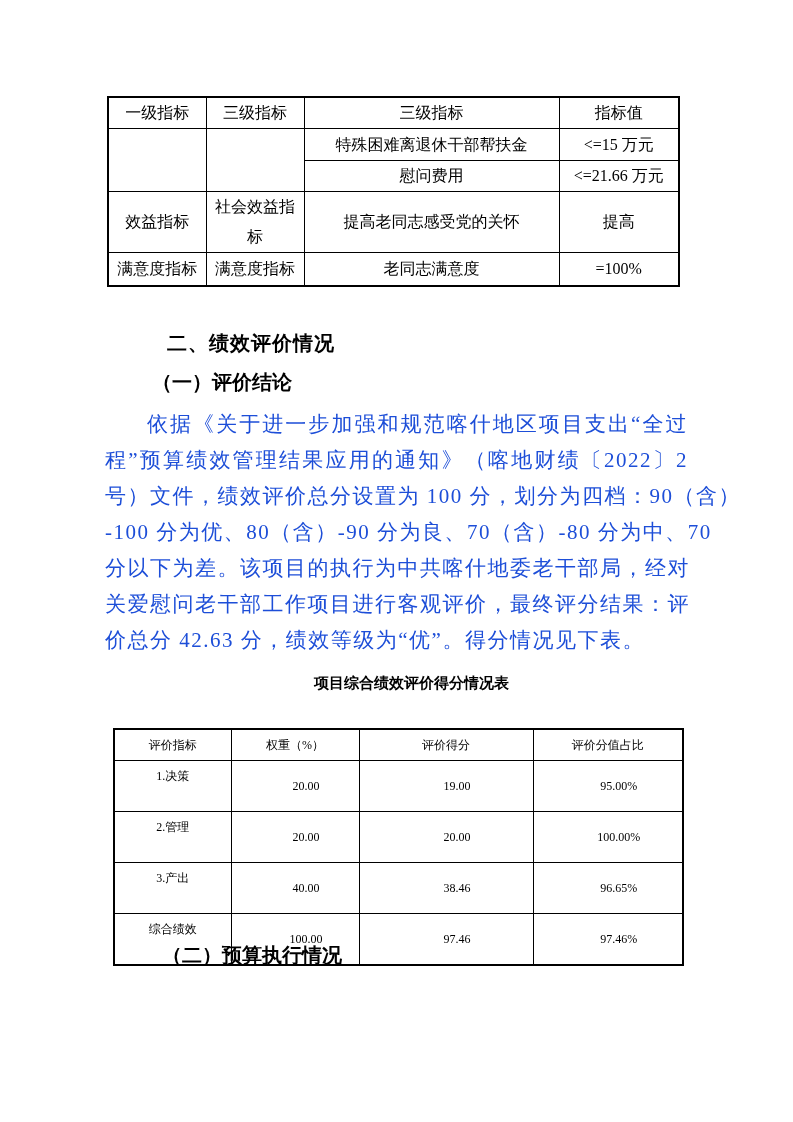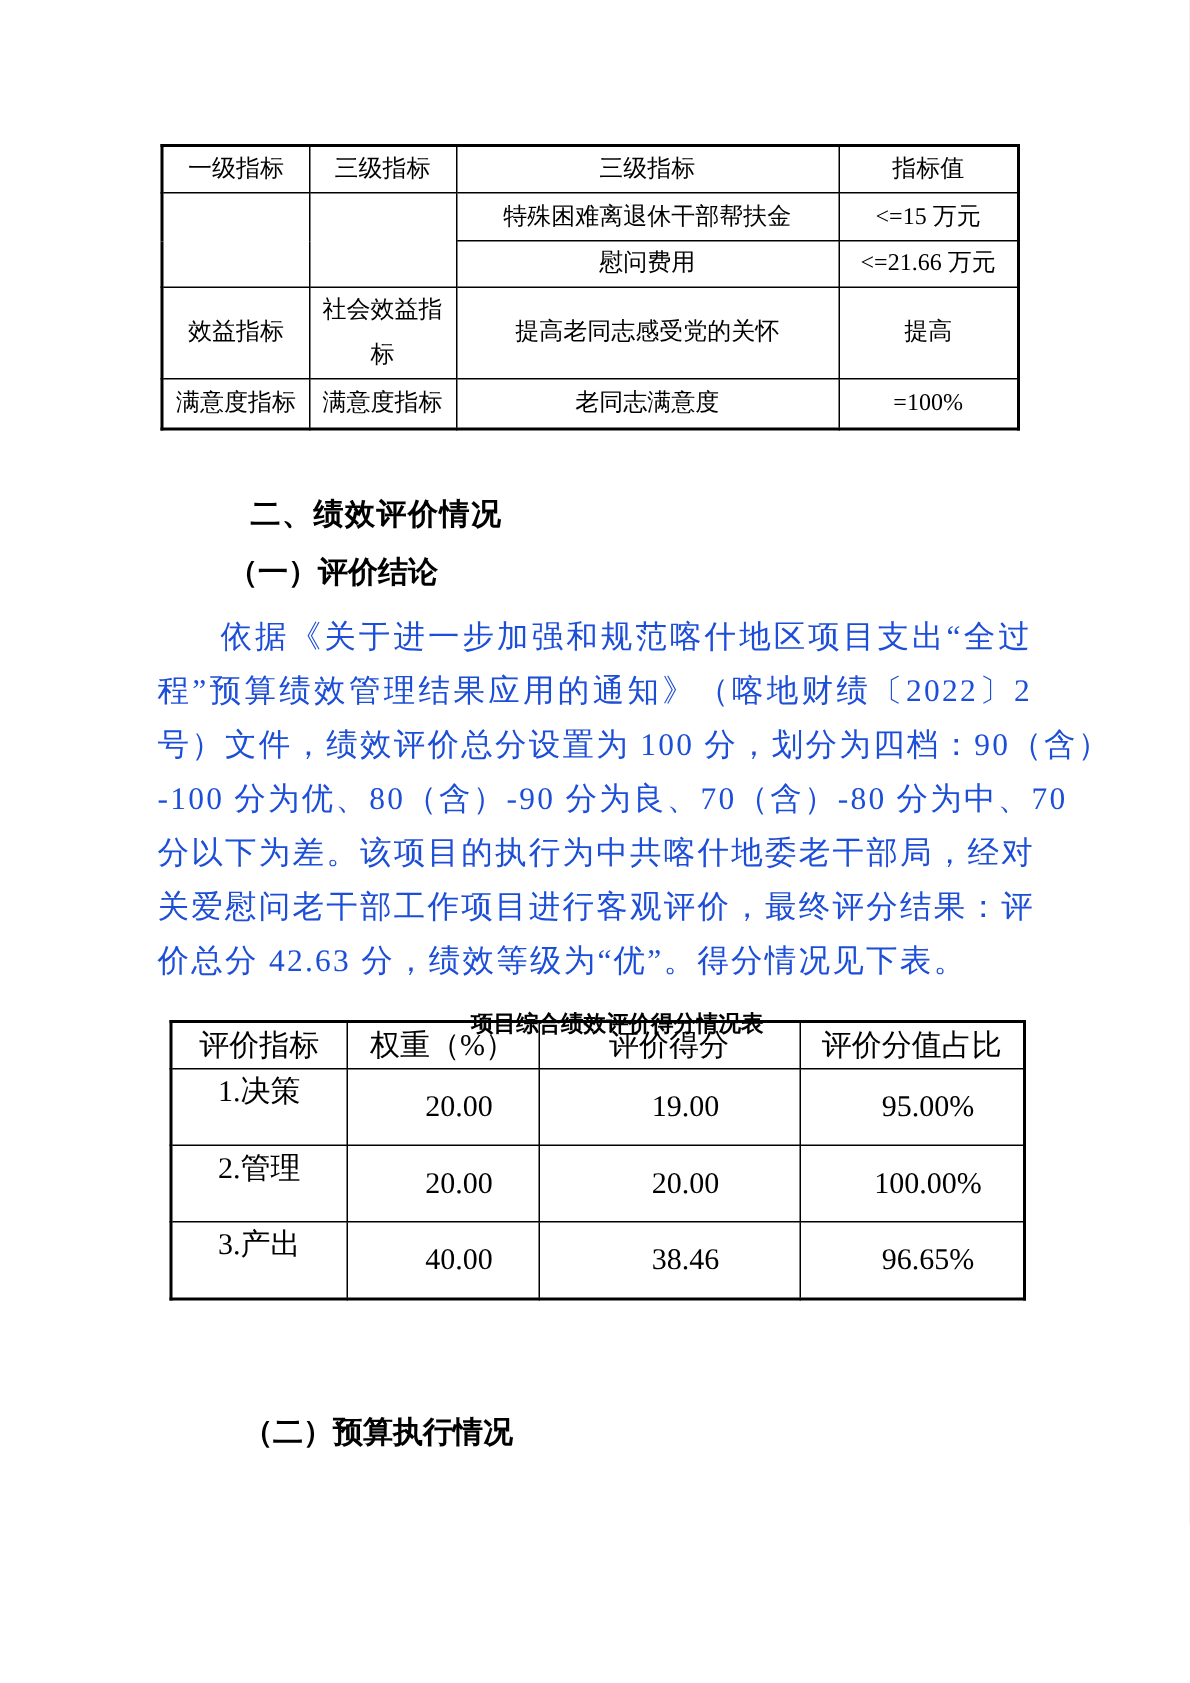--- a/index.html
+++ b/index.html
@@ -21,22 +21,22 @@
     font-size:16px; line-height:30px; border:2px solid #000;
   }
   #table1 td, #table1 th { padding:0 4px; }
   #table1 tr.r-h  { height:31px; }
   #table1 tr.r-a1 { height:32px; }
   #table1 tr.r-a2 { height:31px; }
   #table1 tr.r-b  { height:61px; }
   #table1 tr.r-c  { height:33px; }
 
   #table2 {
-    position:absolute; left:113px; top:680px; width:569px;
-    font-size:20px; line-height:30px; border:2px solid #000;
+    position:absolute; left:113px; top:728px; width:569px;
+    font-size:12px; line-height:30px; border:2px solid #000;
   }
   #table2 tr.r-h { height:31px; }
   #table2 tr.r-d { height:38px; }
   #table2 td.rowlabel { padding-bottom:20px; }
   #table2 td.num { padding-left:22px; padding-top:0; }
 
   
   #h-main {
     position:absolute; left:105px; top:329px; width:583px;
     padding-left:62px; box-sizing:border-box;
@@ -153,18 +153,24 @@
         <td class="num">20.00</td>
         <td class="num">20.00</td>
         <td class="num">100.00%</td>
       </tr>
       <tr class="r-d">
         <td class="rowlabel">3.产出</td>
         <td class="num">40.00</td>
         <td class="num">38.46</td>
         <td class="num">96.65%</td>
       </tr>
+      <tr class="r-d">
+        <td class="rowlabel">综合绩效</td>
+        <td class="num">100.00</td>
+        <td class="num">97.46</td>
+        <td class="num">97.46%</td>
+      </tr>
     </tbody>
   </table>
 
   <div id="h-sub2">（二）预算执行情况</div>
 
 </div>
 
 </body></html>

